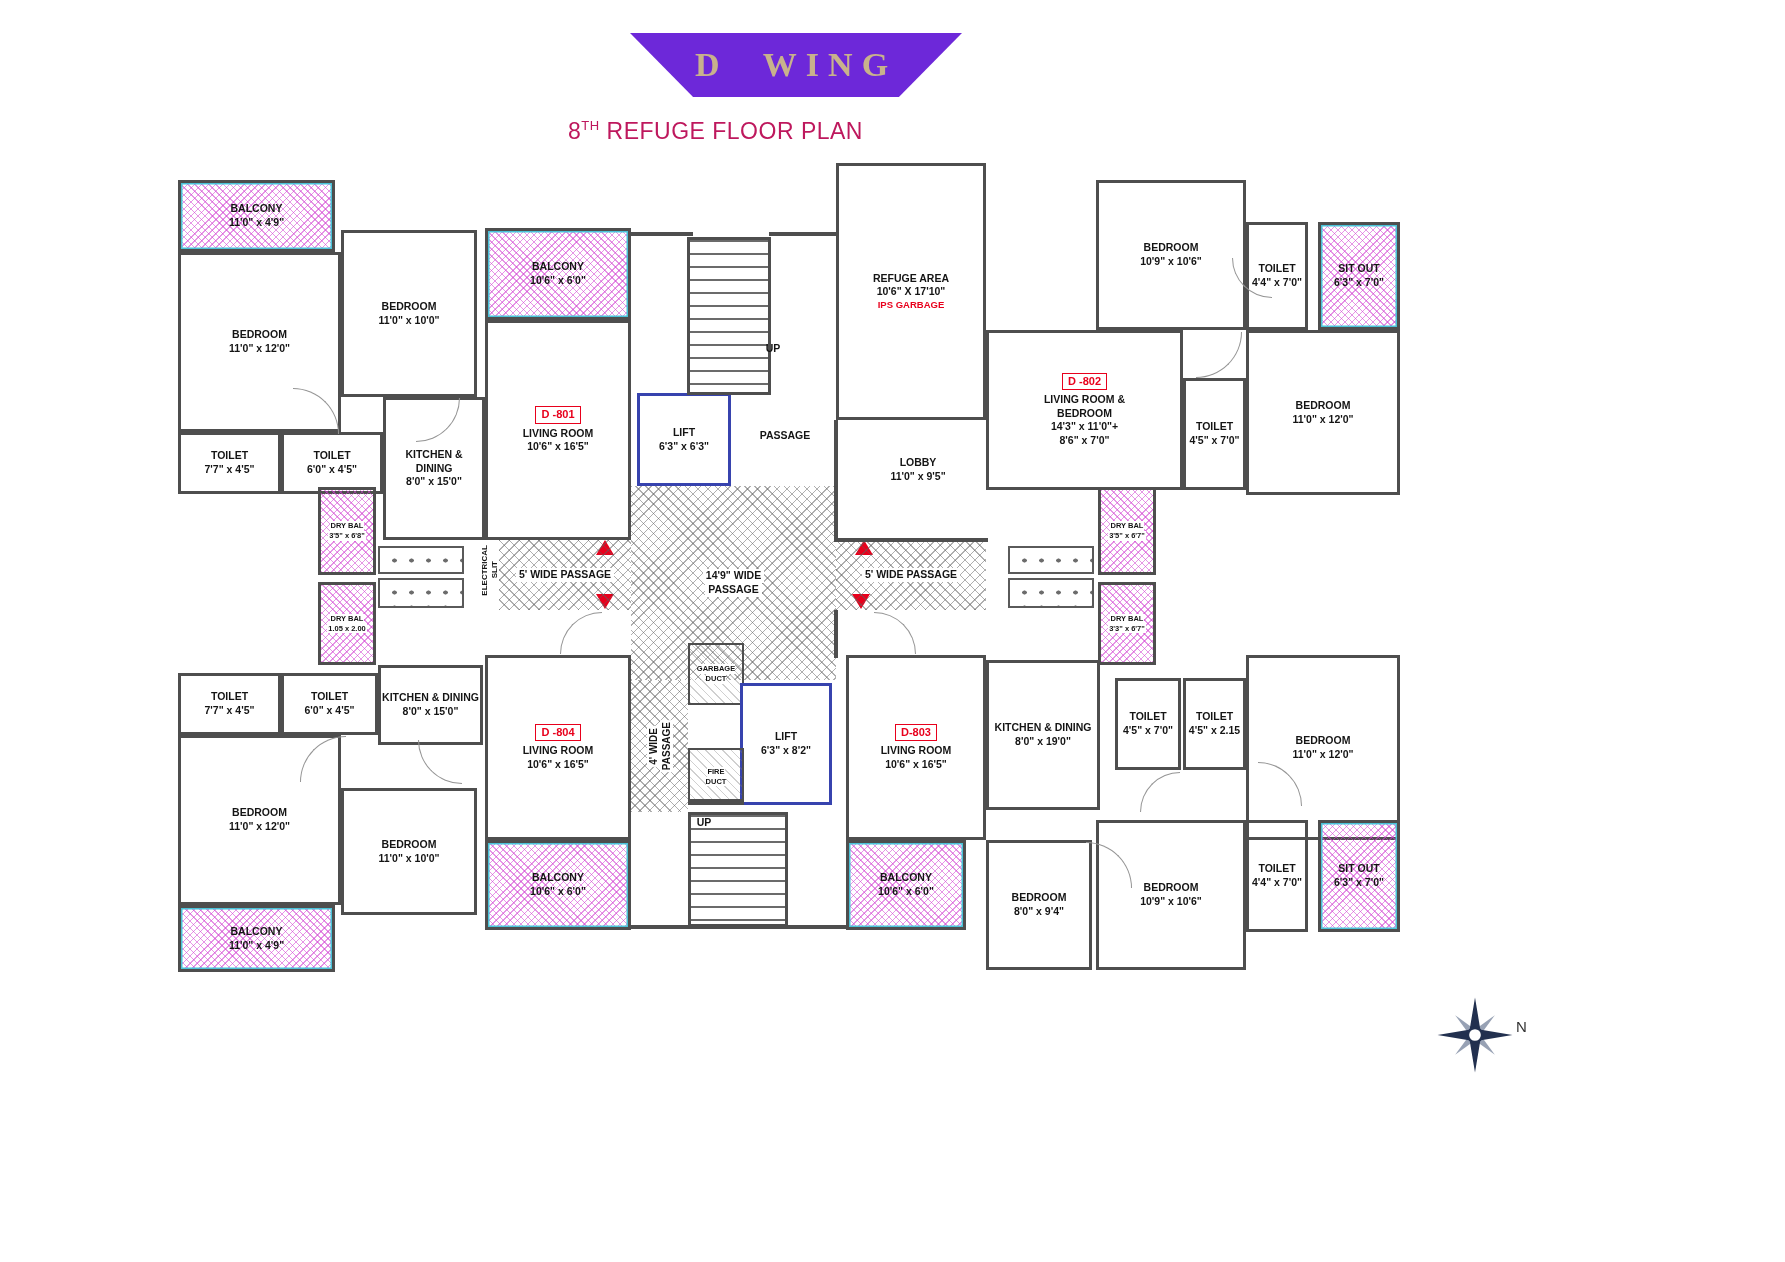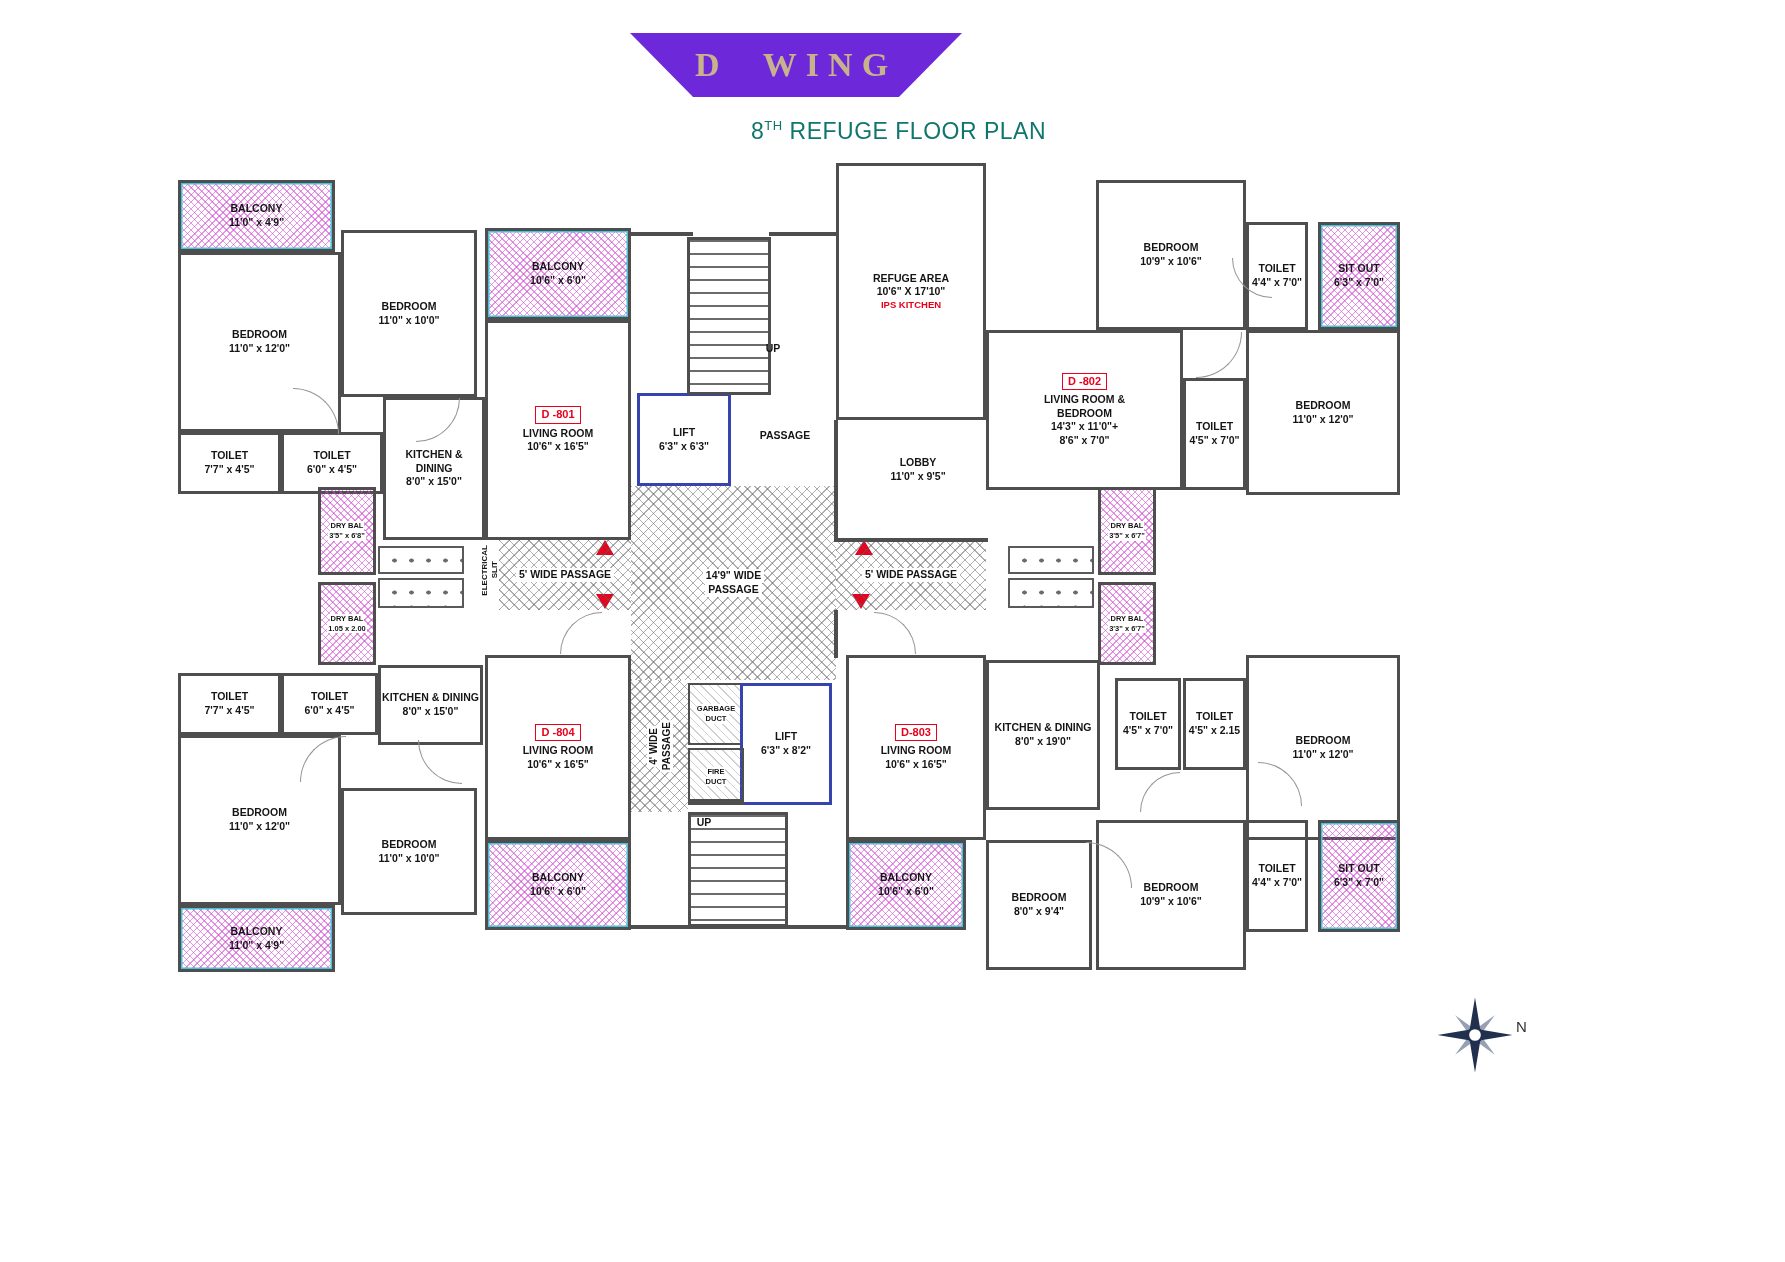--- a/index.html
+++ b/index.html
@@ -5,22 +5,22 @@
   html,body{margin:0;padding:0;background:#fff;}
   body{width:1785px;height:1262px;position:relative;overflow:hidden;
        font-family:"Liberation Sans",sans-serif;}
 
   
   .banner{position:absolute;left:630px;top:33px;width:332px;height:64px;
           background:#6d28d9;clip-path:polygon(0 0,100% 0,81% 100%,19% 100%);
           display:flex;align-items:center;justify-content:center;}
   .banner-text{font-family:"Liberation Serif",serif;font-size:34px;font-weight:700;
                letter-spacing:9px;color:#c8b28c;white-space:pre;}
-  .subtitle{position:absolute;left:546px;top:118px;width:500px;text-align:right;
-            font-size:23px;font-weight:500;color:#0f766e;letter-spacing:.5px;}
+  .subtitle{position:absolute;left:568px;top:118px;width:500px;text-align:left;
+            font-size:23px;font-weight:500;color:#be185d;letter-spacing:.5px;}
   .subtitle sup{font-size:13px;}
 
   
   .plan{position:absolute;inset:0;}
   .room{position:absolute;box-sizing:border-box;border:3px solid #4e4e4e;
         display:flex;flex-direction:column;align-items:center;justify-content:center;
         text-align:center;background:transparent;}
   .nobox{border:none;}
   .lbl{font-weight:700;font-size:10.5px;line-height:1.3;color:#141414;white-space:nowrap;}
   .tag{color:#e8001c;border:1.5px solid #e8001c;background:#fff;padding:0 5px;
@@ -151,30 +151,30 @@
     <div class="room nobox" style="left: 752px; top: 338px; width: 42px; height: 22px;">
       <div class="lbl">UP</div>
     </div>
     <div class="room passage" style="left: 631px; top: 486px; width: 205px; height: 194px;">
       <div class="lbl">14'9" WIDE</div>
       <div class="lbl">PASSAGE</div>
     </div>
     <div class="room room" style="left: 836px; top: 163px; width: 150px; height: 257px;">
       <div class="lbl">REFUGE AREA</div>
       <div class="lbl">10'6" X 17'10"</div>
-      <div class="lbl note">IPS KITCHEN</div>
+      <div class="lbl note">IPS GARBAGE</div>
     </div>
     <div class="room nobox" style="left: 850px; top: 440px; width: 136px; height: 60px;">
       <div class="lbl">LOBBY</div>
       <div class="lbl">11'0" x 9'5"</div>
     </div>
     <div class="room passage" style="left: 836px; top: 540px; width: 150px; height: 70px;">
       <div class="lbl">5' WIDE PASSAGE</div>
     </div>
-    <div class="room duct" style="left: 688px; top: 683px; width: 56px; height: 62px;">
+    <div class="room duct" style="left: 688px; top: 643px; width: 56px; height: 62px;">
       <div class="lbl">GARBAGE</div>
       <div class="lbl">DUCT</div>
     </div>
     <div class="room lift" style="left: 740px; top: 683px; width: 92px; height: 122px;">
       <div class="lbl">LIFT</div>
       <div class="lbl">6'3" x 8'2"</div>
     </div>
     <div class="room duct" style="left: 688px; top: 748px; width: 56px; height: 57px;">
       <div class="lbl">FIRE</div>
       <div class="lbl">DUCT</div>

